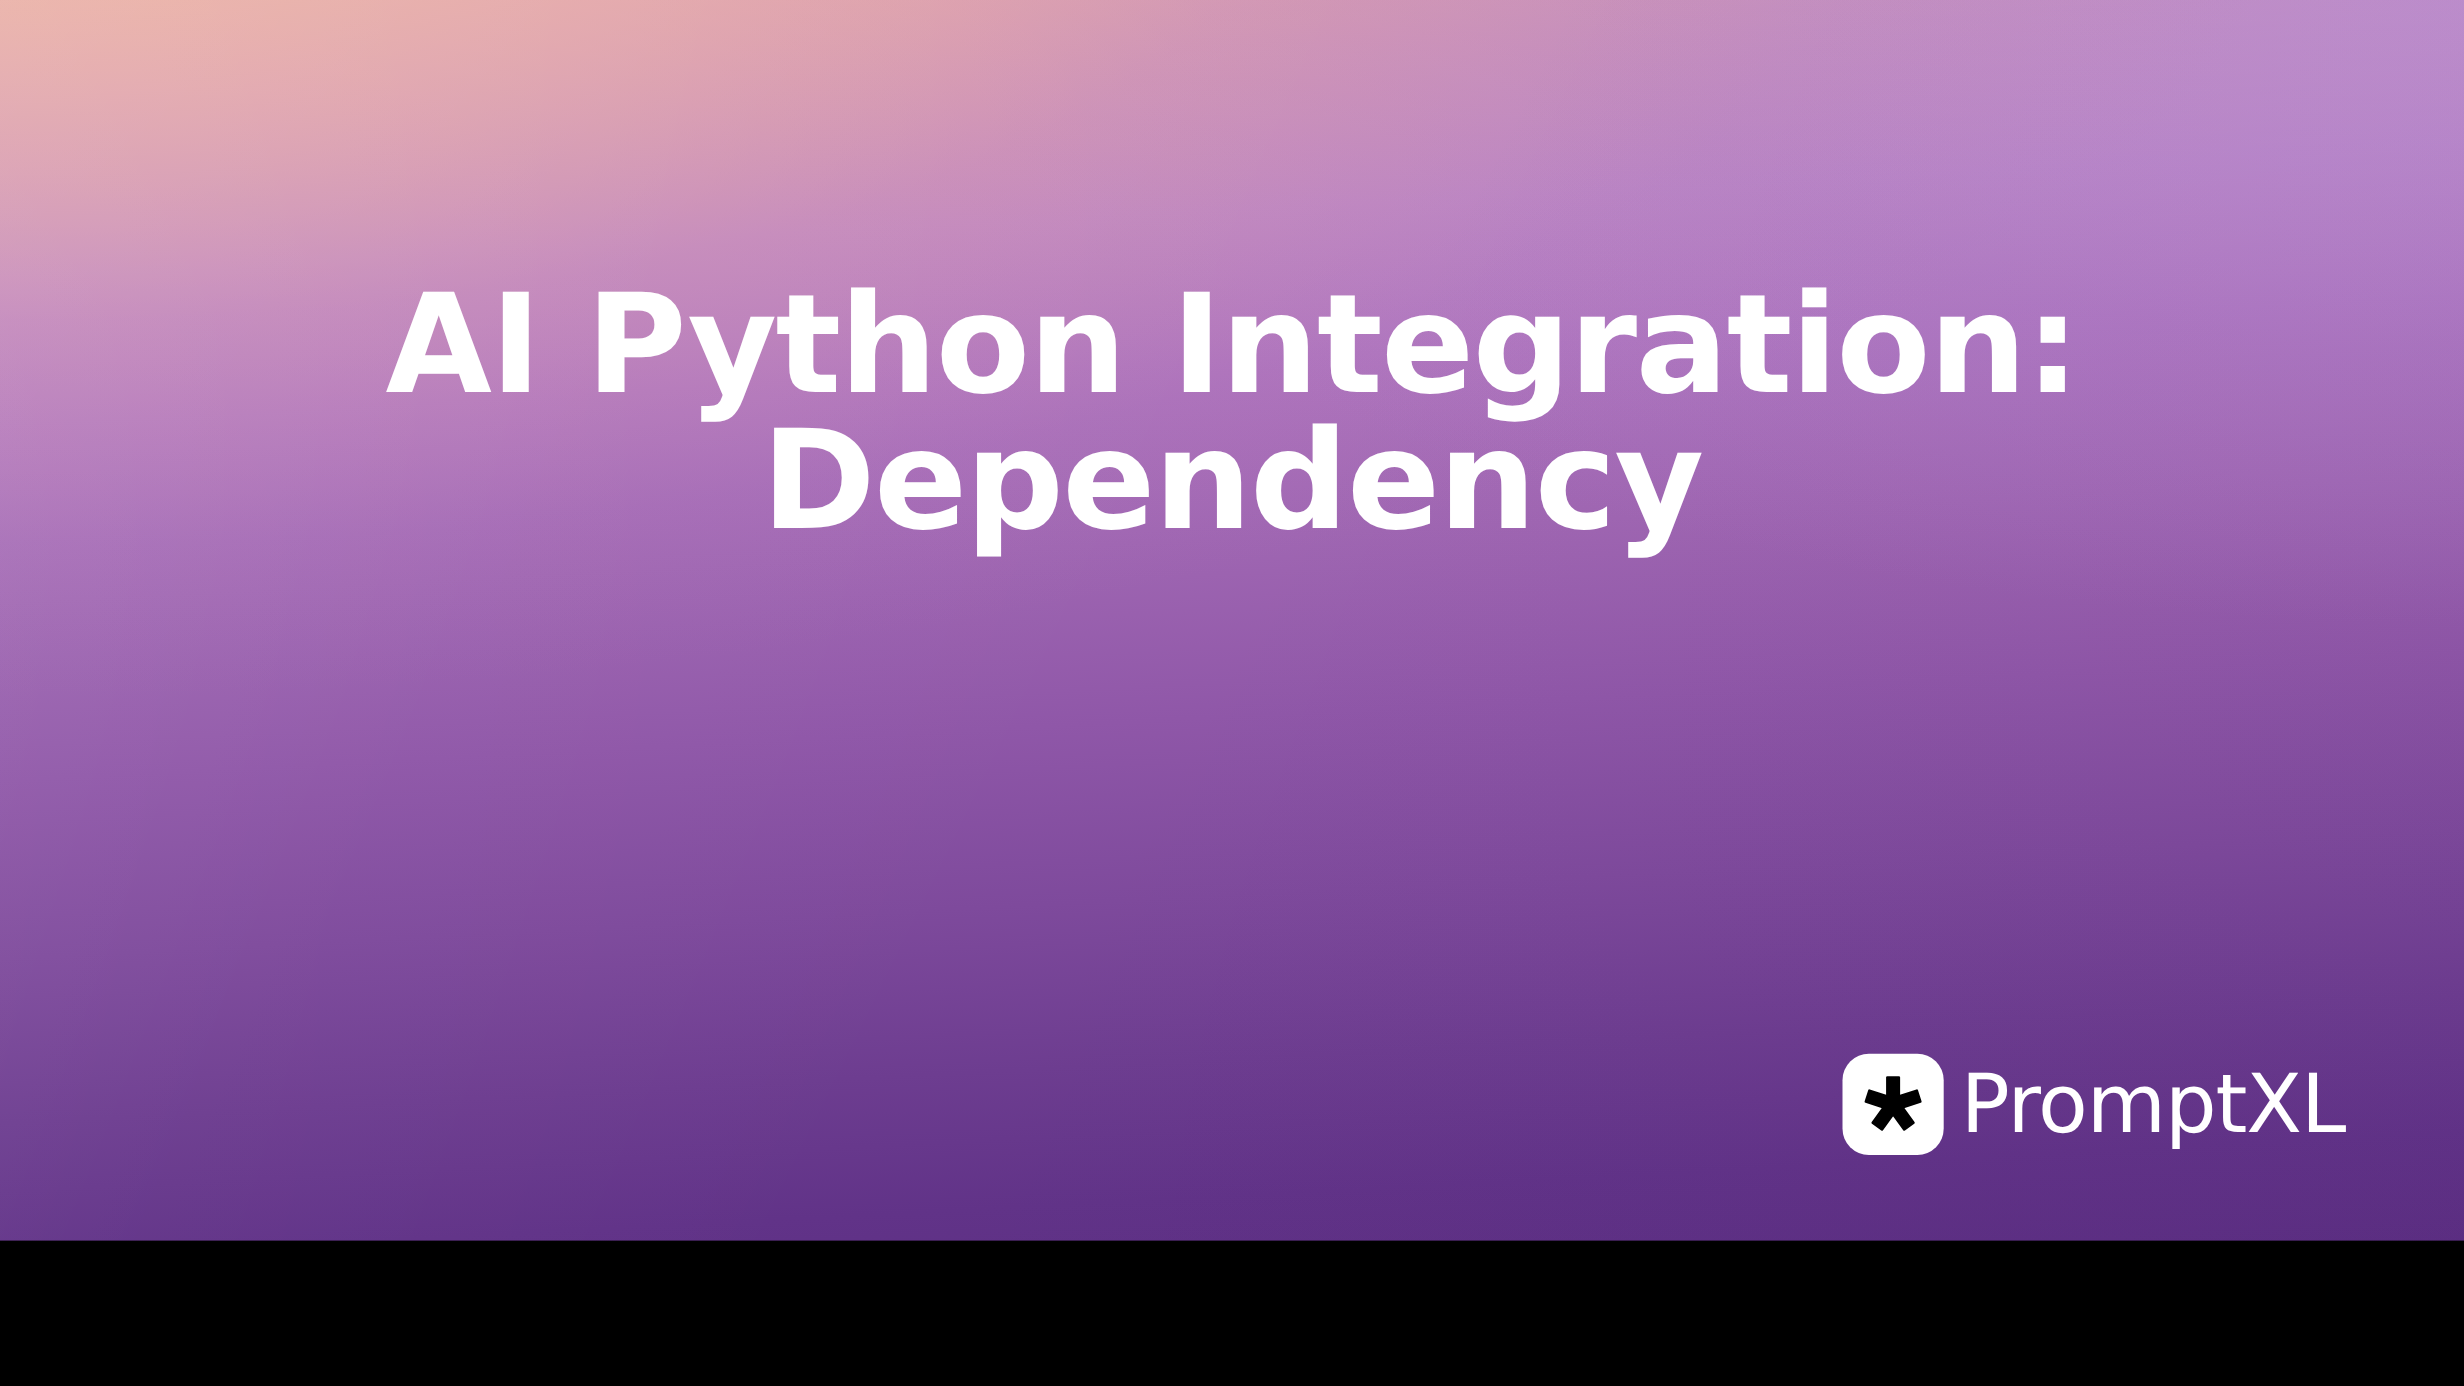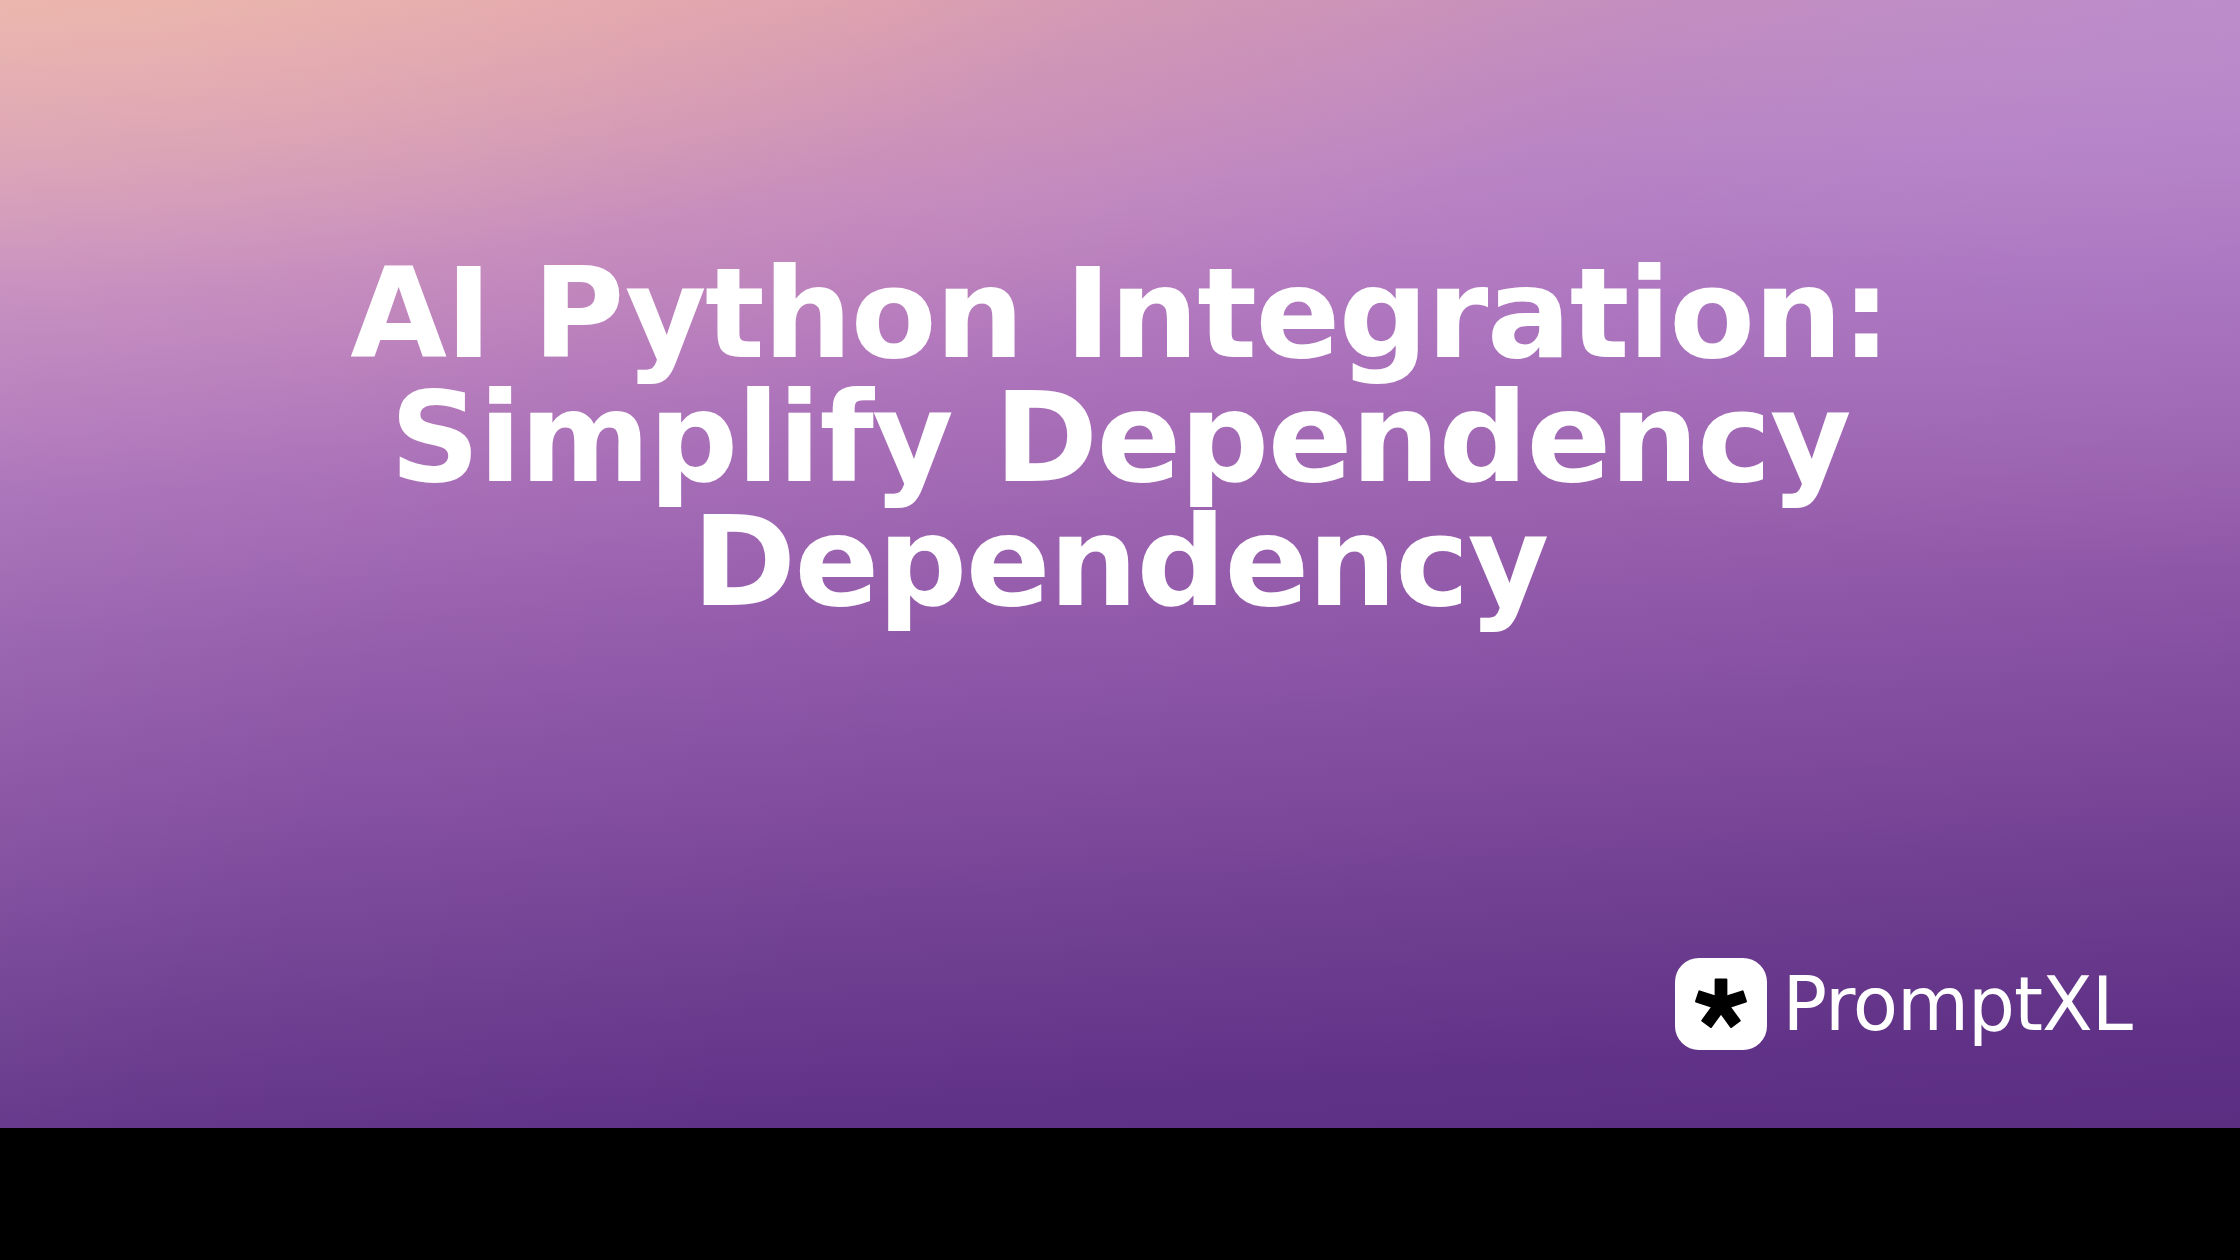--- a/index.html
+++ b/index.html
@@ -86,21 +86,20 @@
     white-space: nowrap;
   }
 </style>
 </head>
 <body>
 
 <div class="canvas">
 
   <div class="headline">
     <span class="ln">AI Python Integration:</span>
-    <span class="ln">Simplify Dependency</span>
     <span class="ln">Dependency</span>
   </div>
 
   <div class="brand">
     <div class="brand-mark">
       <span>
         <svg width="58" height="58" viewBox="0 0 100 100" aria-hidden="true">
           <g fill="#000000">
             <rect x="39" y="6" width="22" height="44" rx="2"></rect>
             <rect x="39" y="6" width="22" height="44" rx="2" transform="rotate(72 50 50)"></rect>

